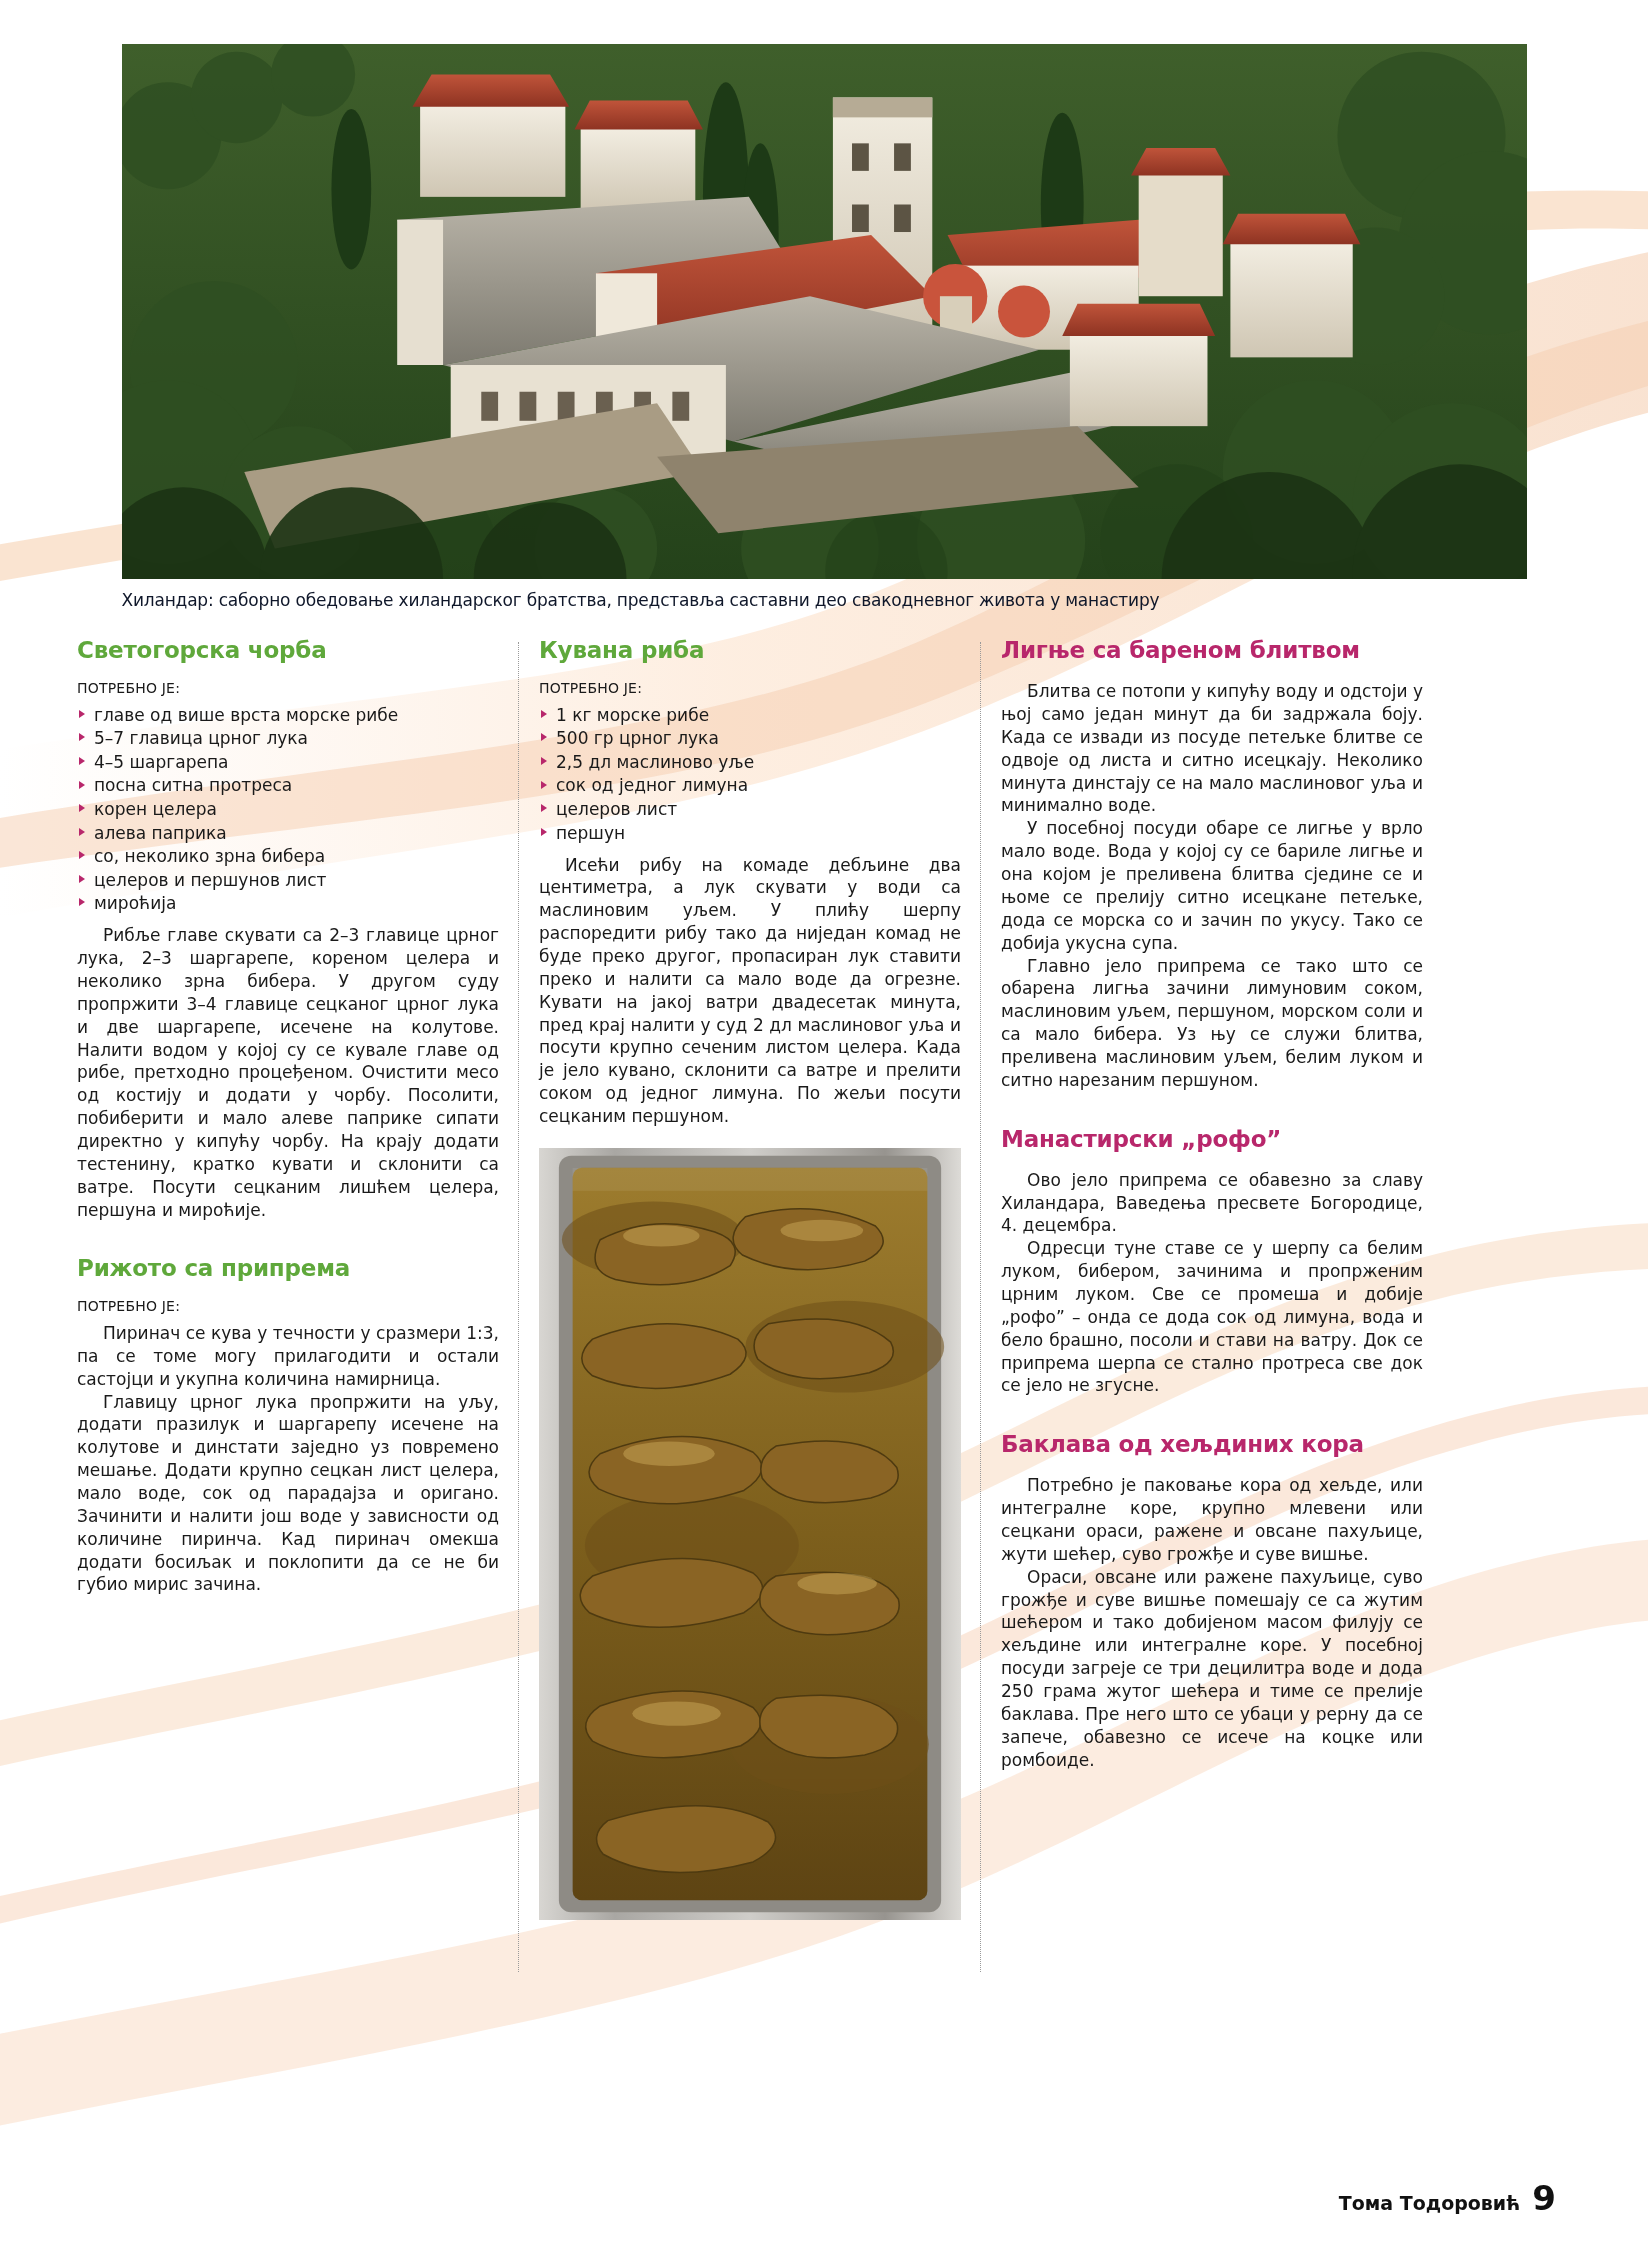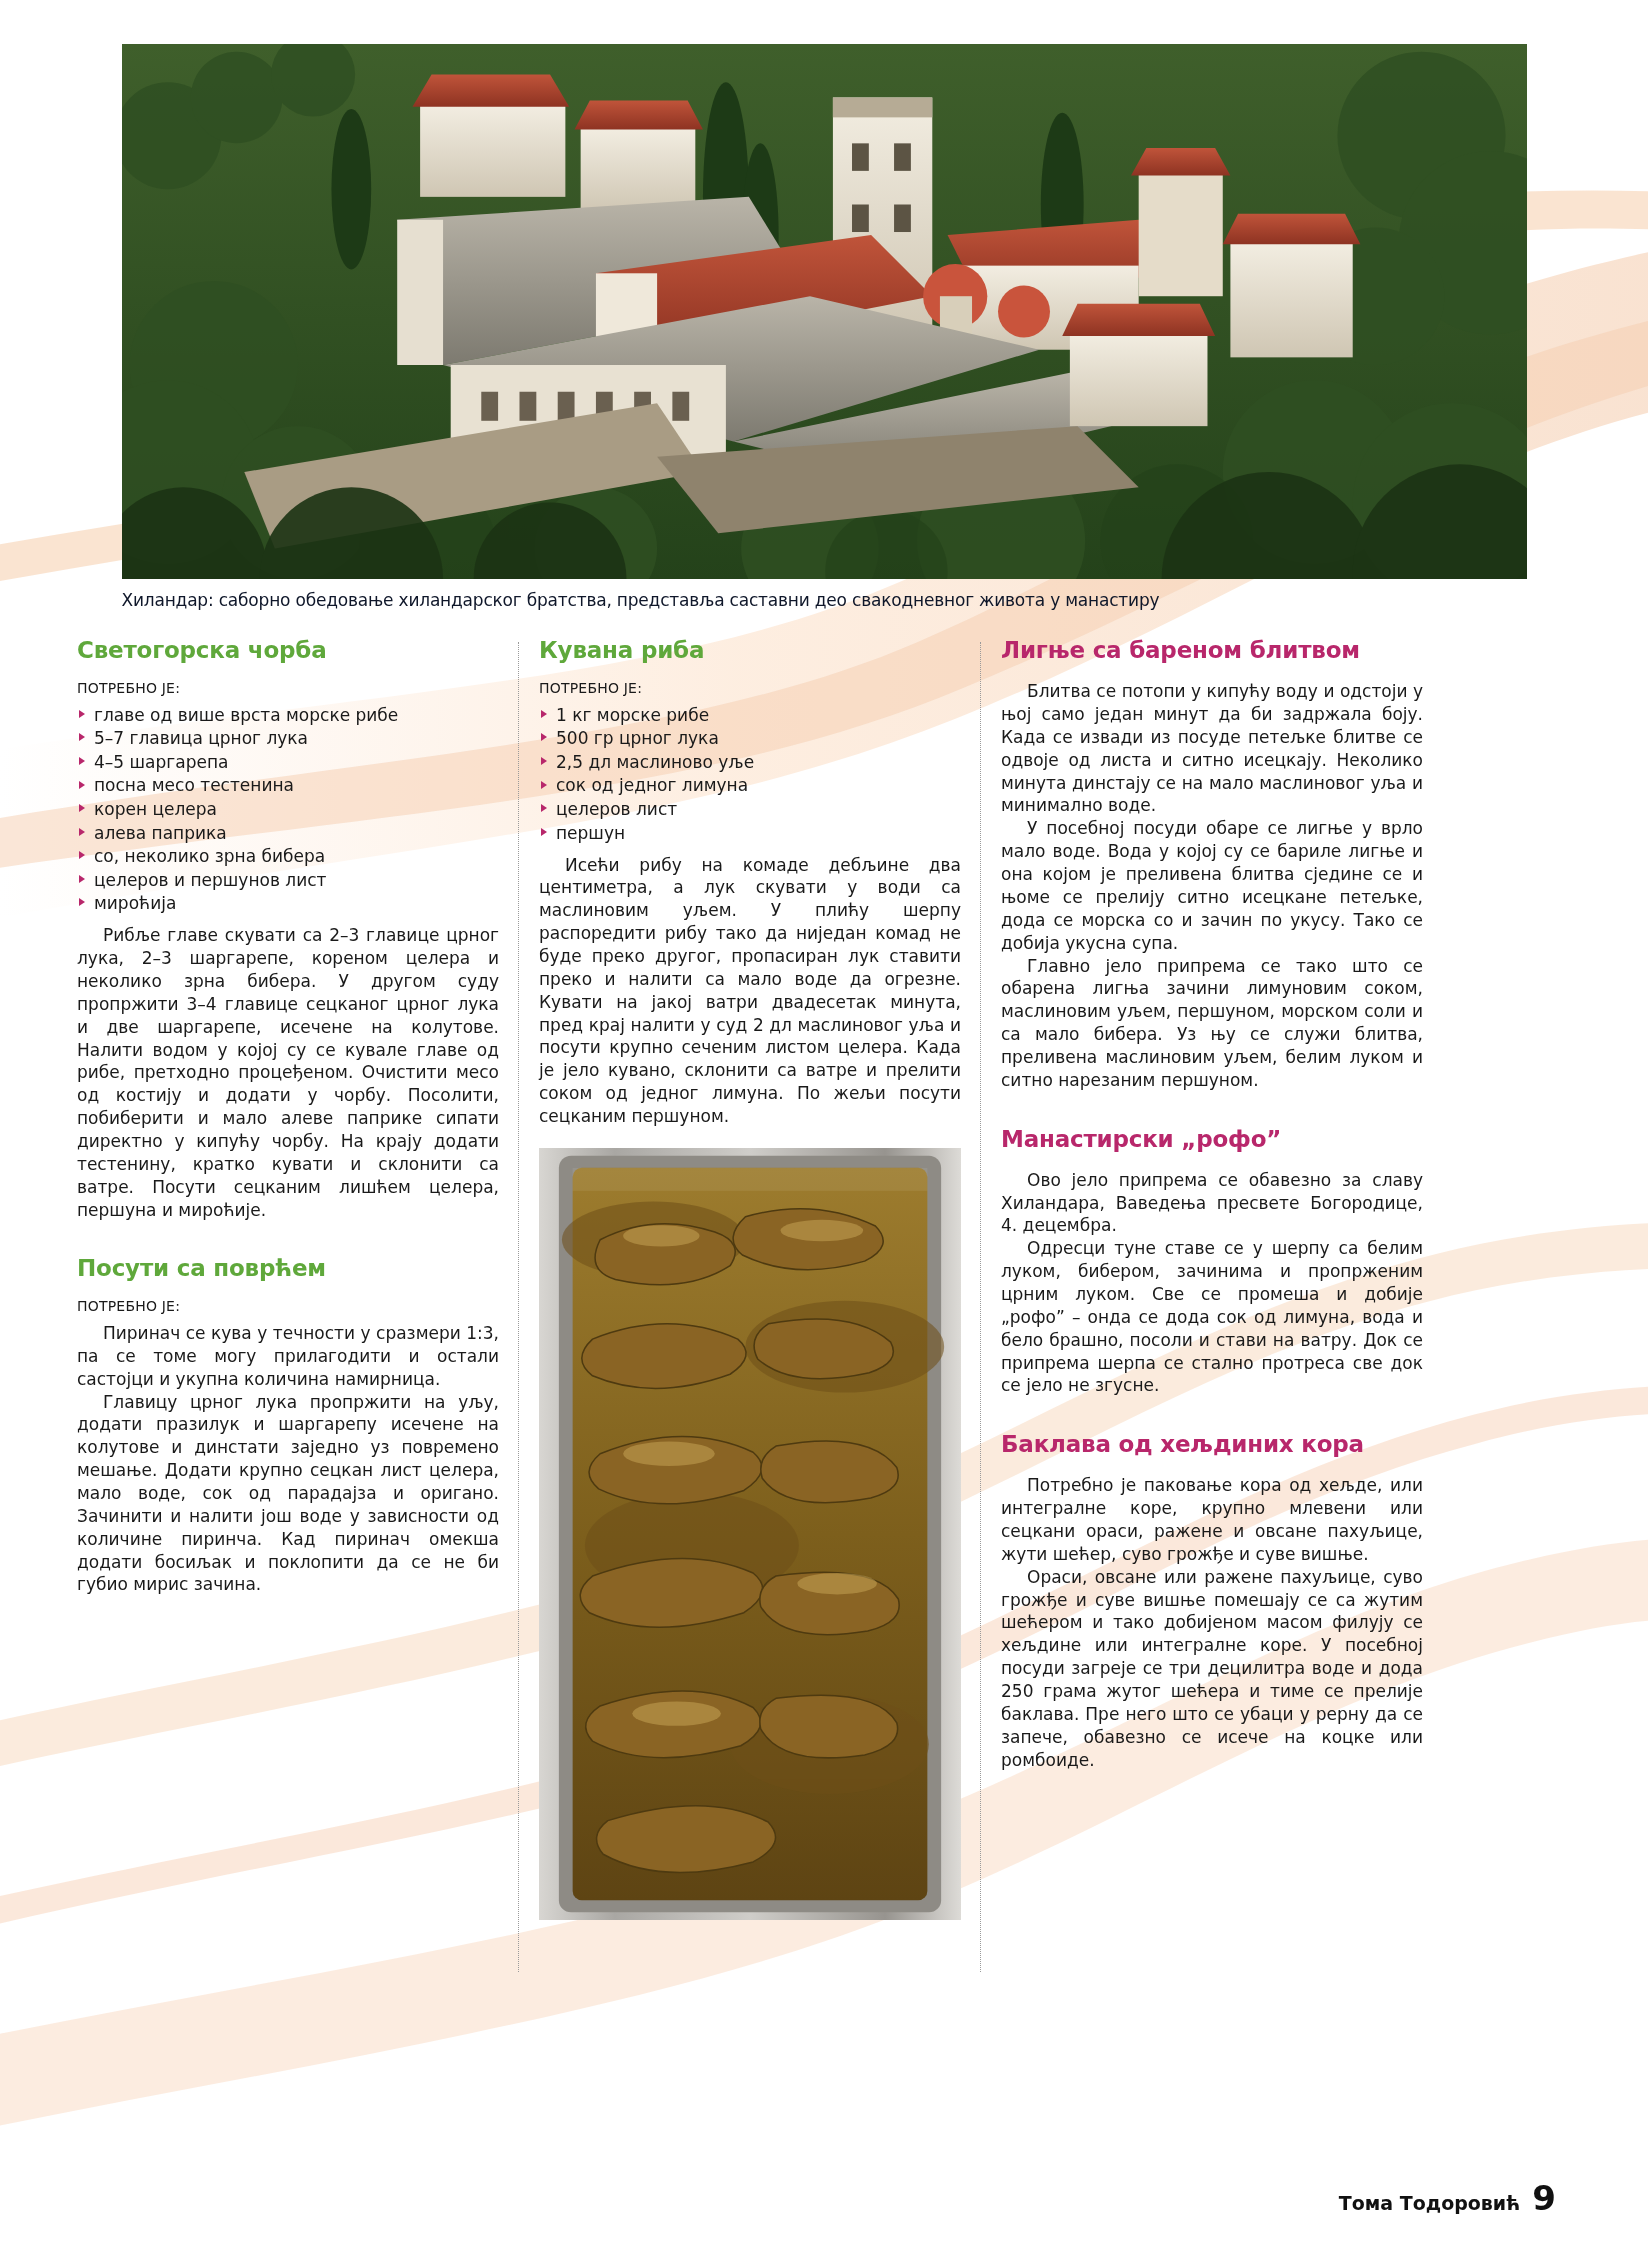--- a/index.html
+++ b/index.html
@@ -294,30 +294,30 @@
 
   <div class="cols">
 
     <div class="col sep-r">
       <h2 class="sec">Светогорска чорба</h2>
       <div class="need">ПОТРЕБНО ЈЕ:</div>
       <ul class="ing">
         <li>главе од више врста морске рибе</li>
         <li>5–7 главица црног лука</li>
         <li>4–5 шаргарепа</li>
-        <li>посна месо тестенина</li>
+        <li>посна ситна протреса</li>
         <li>корен целера</li>
         <li>алева паприка</li>
         <li>со, неколико зрна бибера</li>
         <li>целеров и першунов лист</li>
         <li>мироћија</li>
       </ul>
       <p class="body">Рибље главе скувати са 2–3 главице црног лука, 2–3 шаргарепе, кореном целера и неколико зрна бибера. У другом суду пропржити 3–4 главице сецканог црног лука и две шаргарепе, исечене на колутове. Налити водом у којој су се кувале главе од рибе, претходно процеђеном. Очистити месо од костију и додати у чорбу. Посолити, побиберити и мало алеве паприке сипати директно у кипућу чорбу. На крају додати тестенину, кратко кувати и склонити са ватре. Посути сецканим лишћем целера, першуна и мироћије.</p>
 
-      <h2 class="sec mt">Посути са поврћем</h2>
+      <h2 class="sec mt">Рижото са припрема</h2>
       <div class="need">ПОТРЕБНО ЈЕ:</div>
       <p class="body">Пиринач се кува у течности у сразмери 1:3, па се томе могу прилагодити и остали састојци и укупна количина намирница.</p>
       <p class="body">Главицу црног лука пропржити на уљу, додати празилук и шаргарепу исечене на колутове и динстати заједно уз повремено мешање. Додати крупно сецкан лист целера, мало воде, сок од парадајза и оригано. Зачинити и налити још воде у зависности од количине пиринча. Кад пиринач омекша додати босиљак и поклопити да се не би губио мирис зачина.</p>
     </div>
 
     <div class="col sep-r">
       <h2 class="sec">Кувана риба</h2>
       <div class="need">ПОТРЕБНО ЈЕ:</div>
       <ul class="ing">
         <li>1 кг морске рибе</li>

